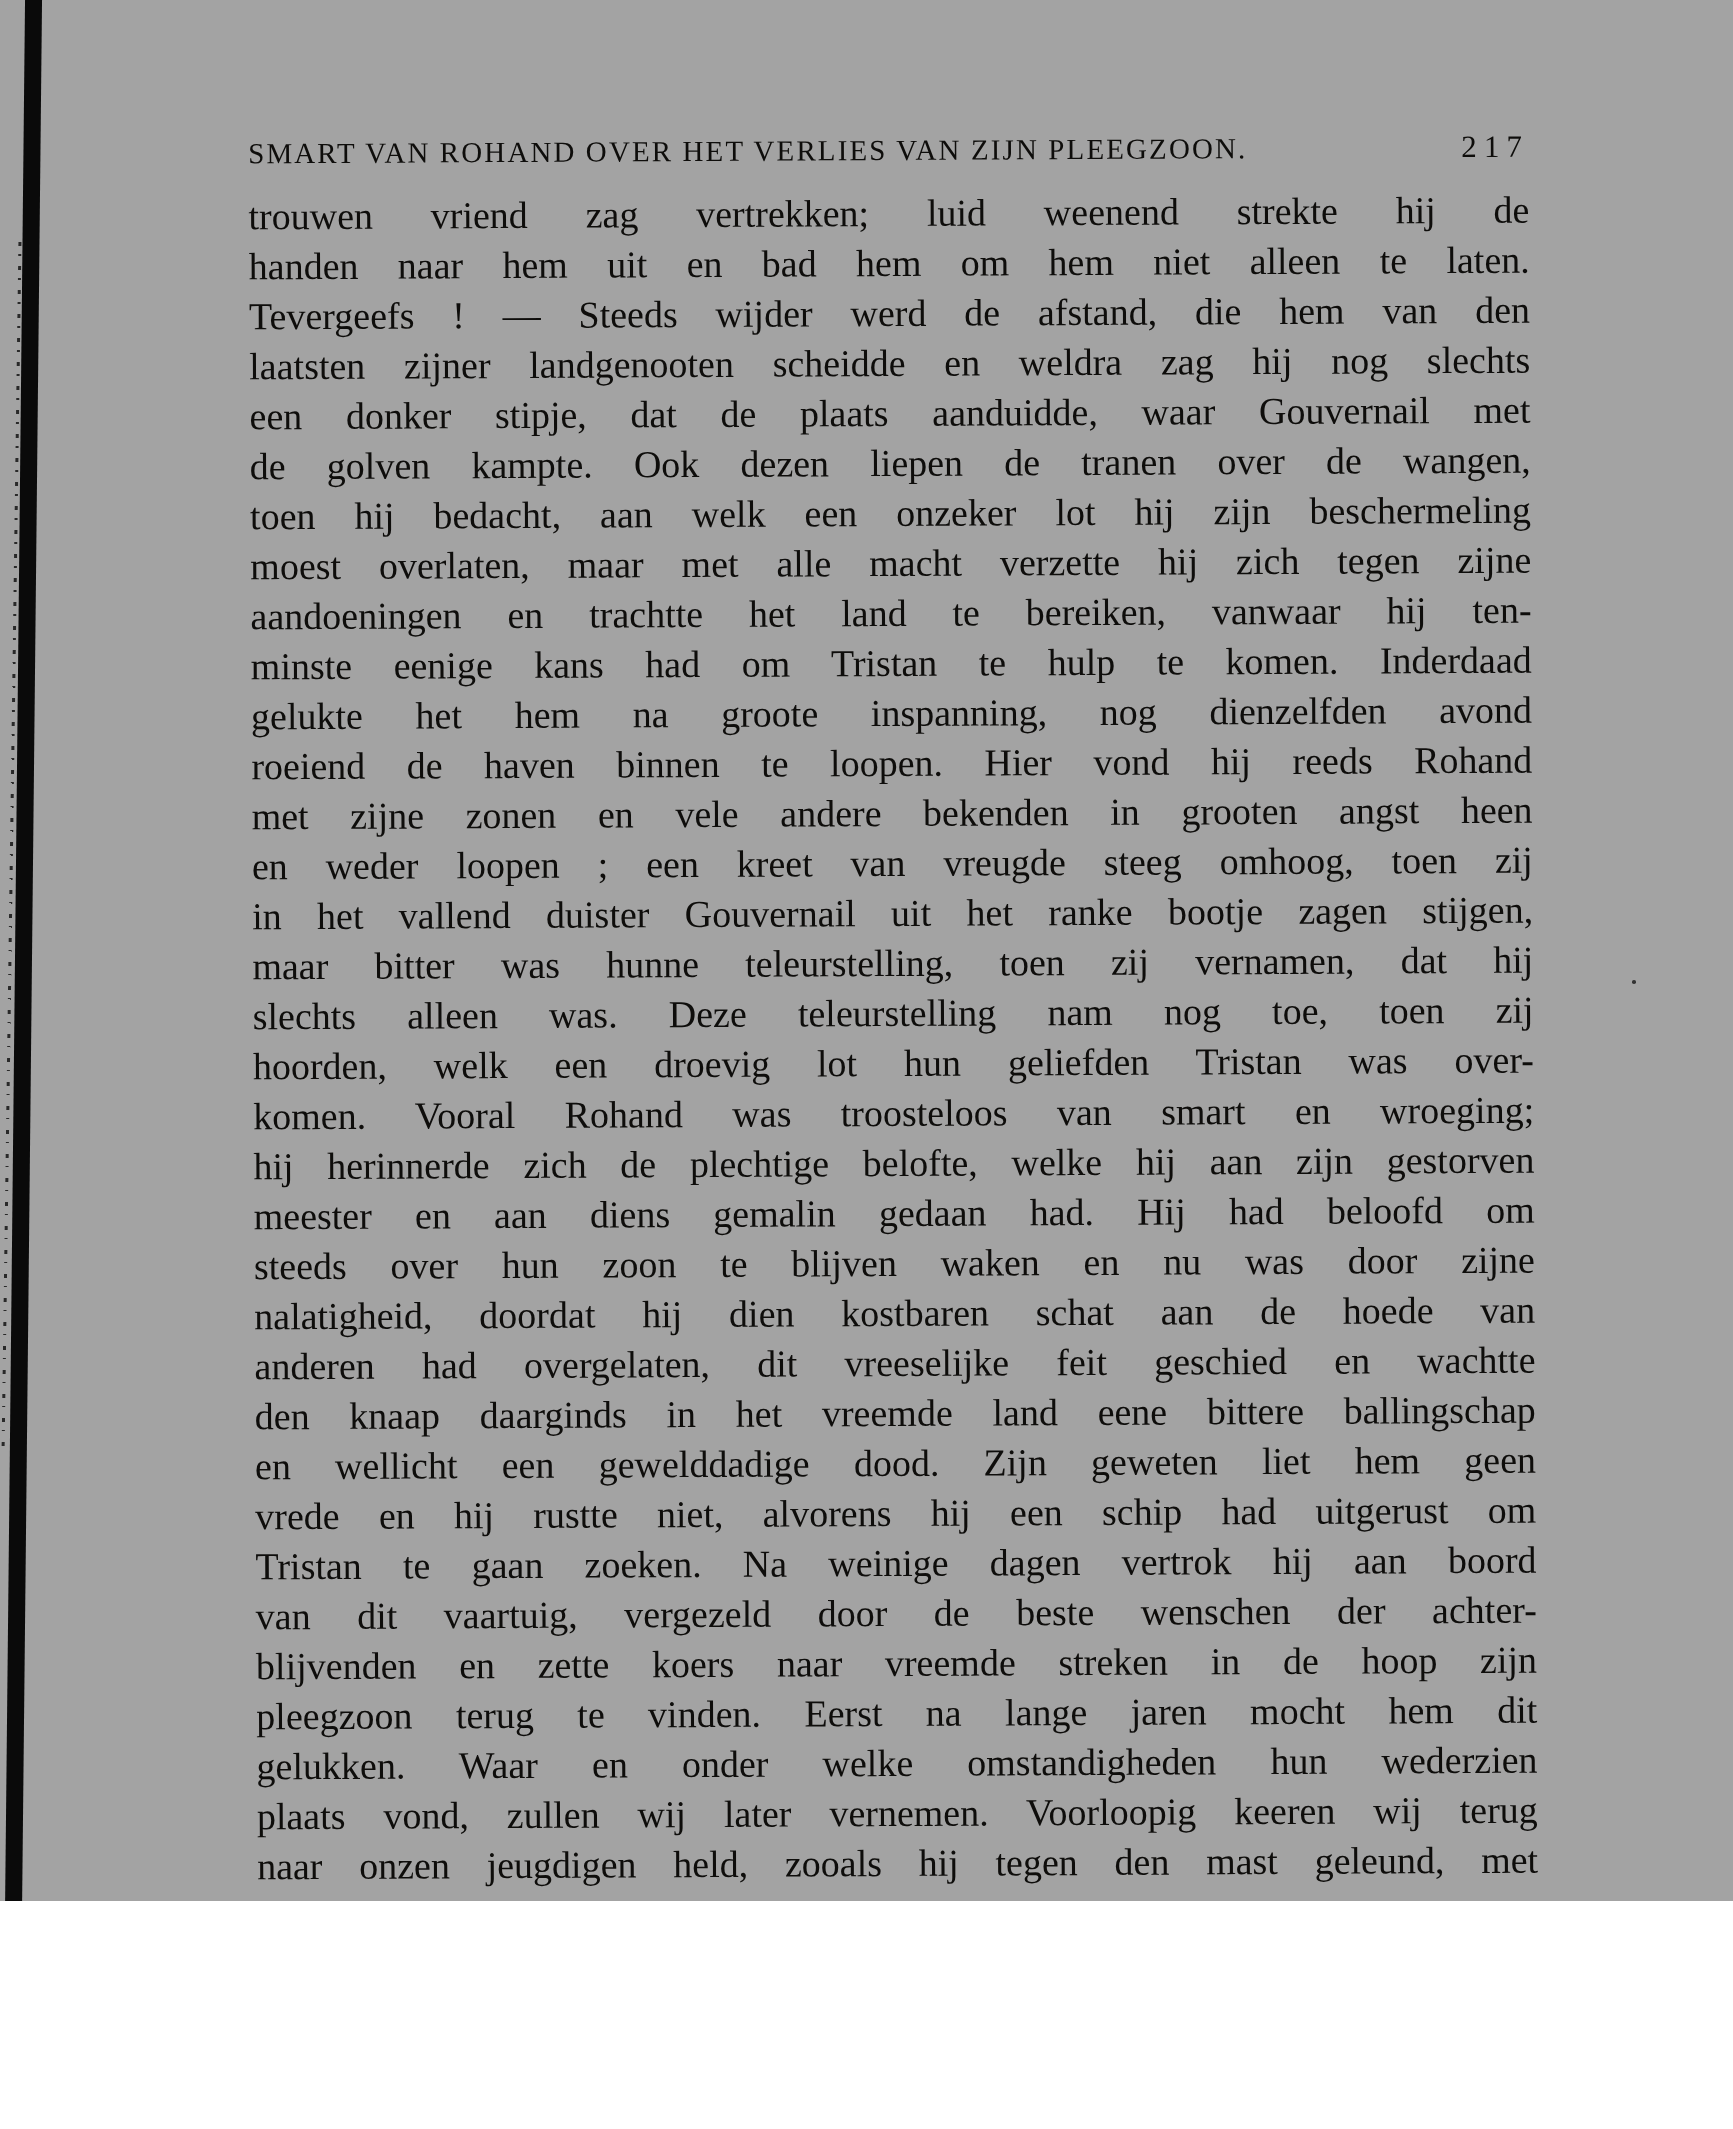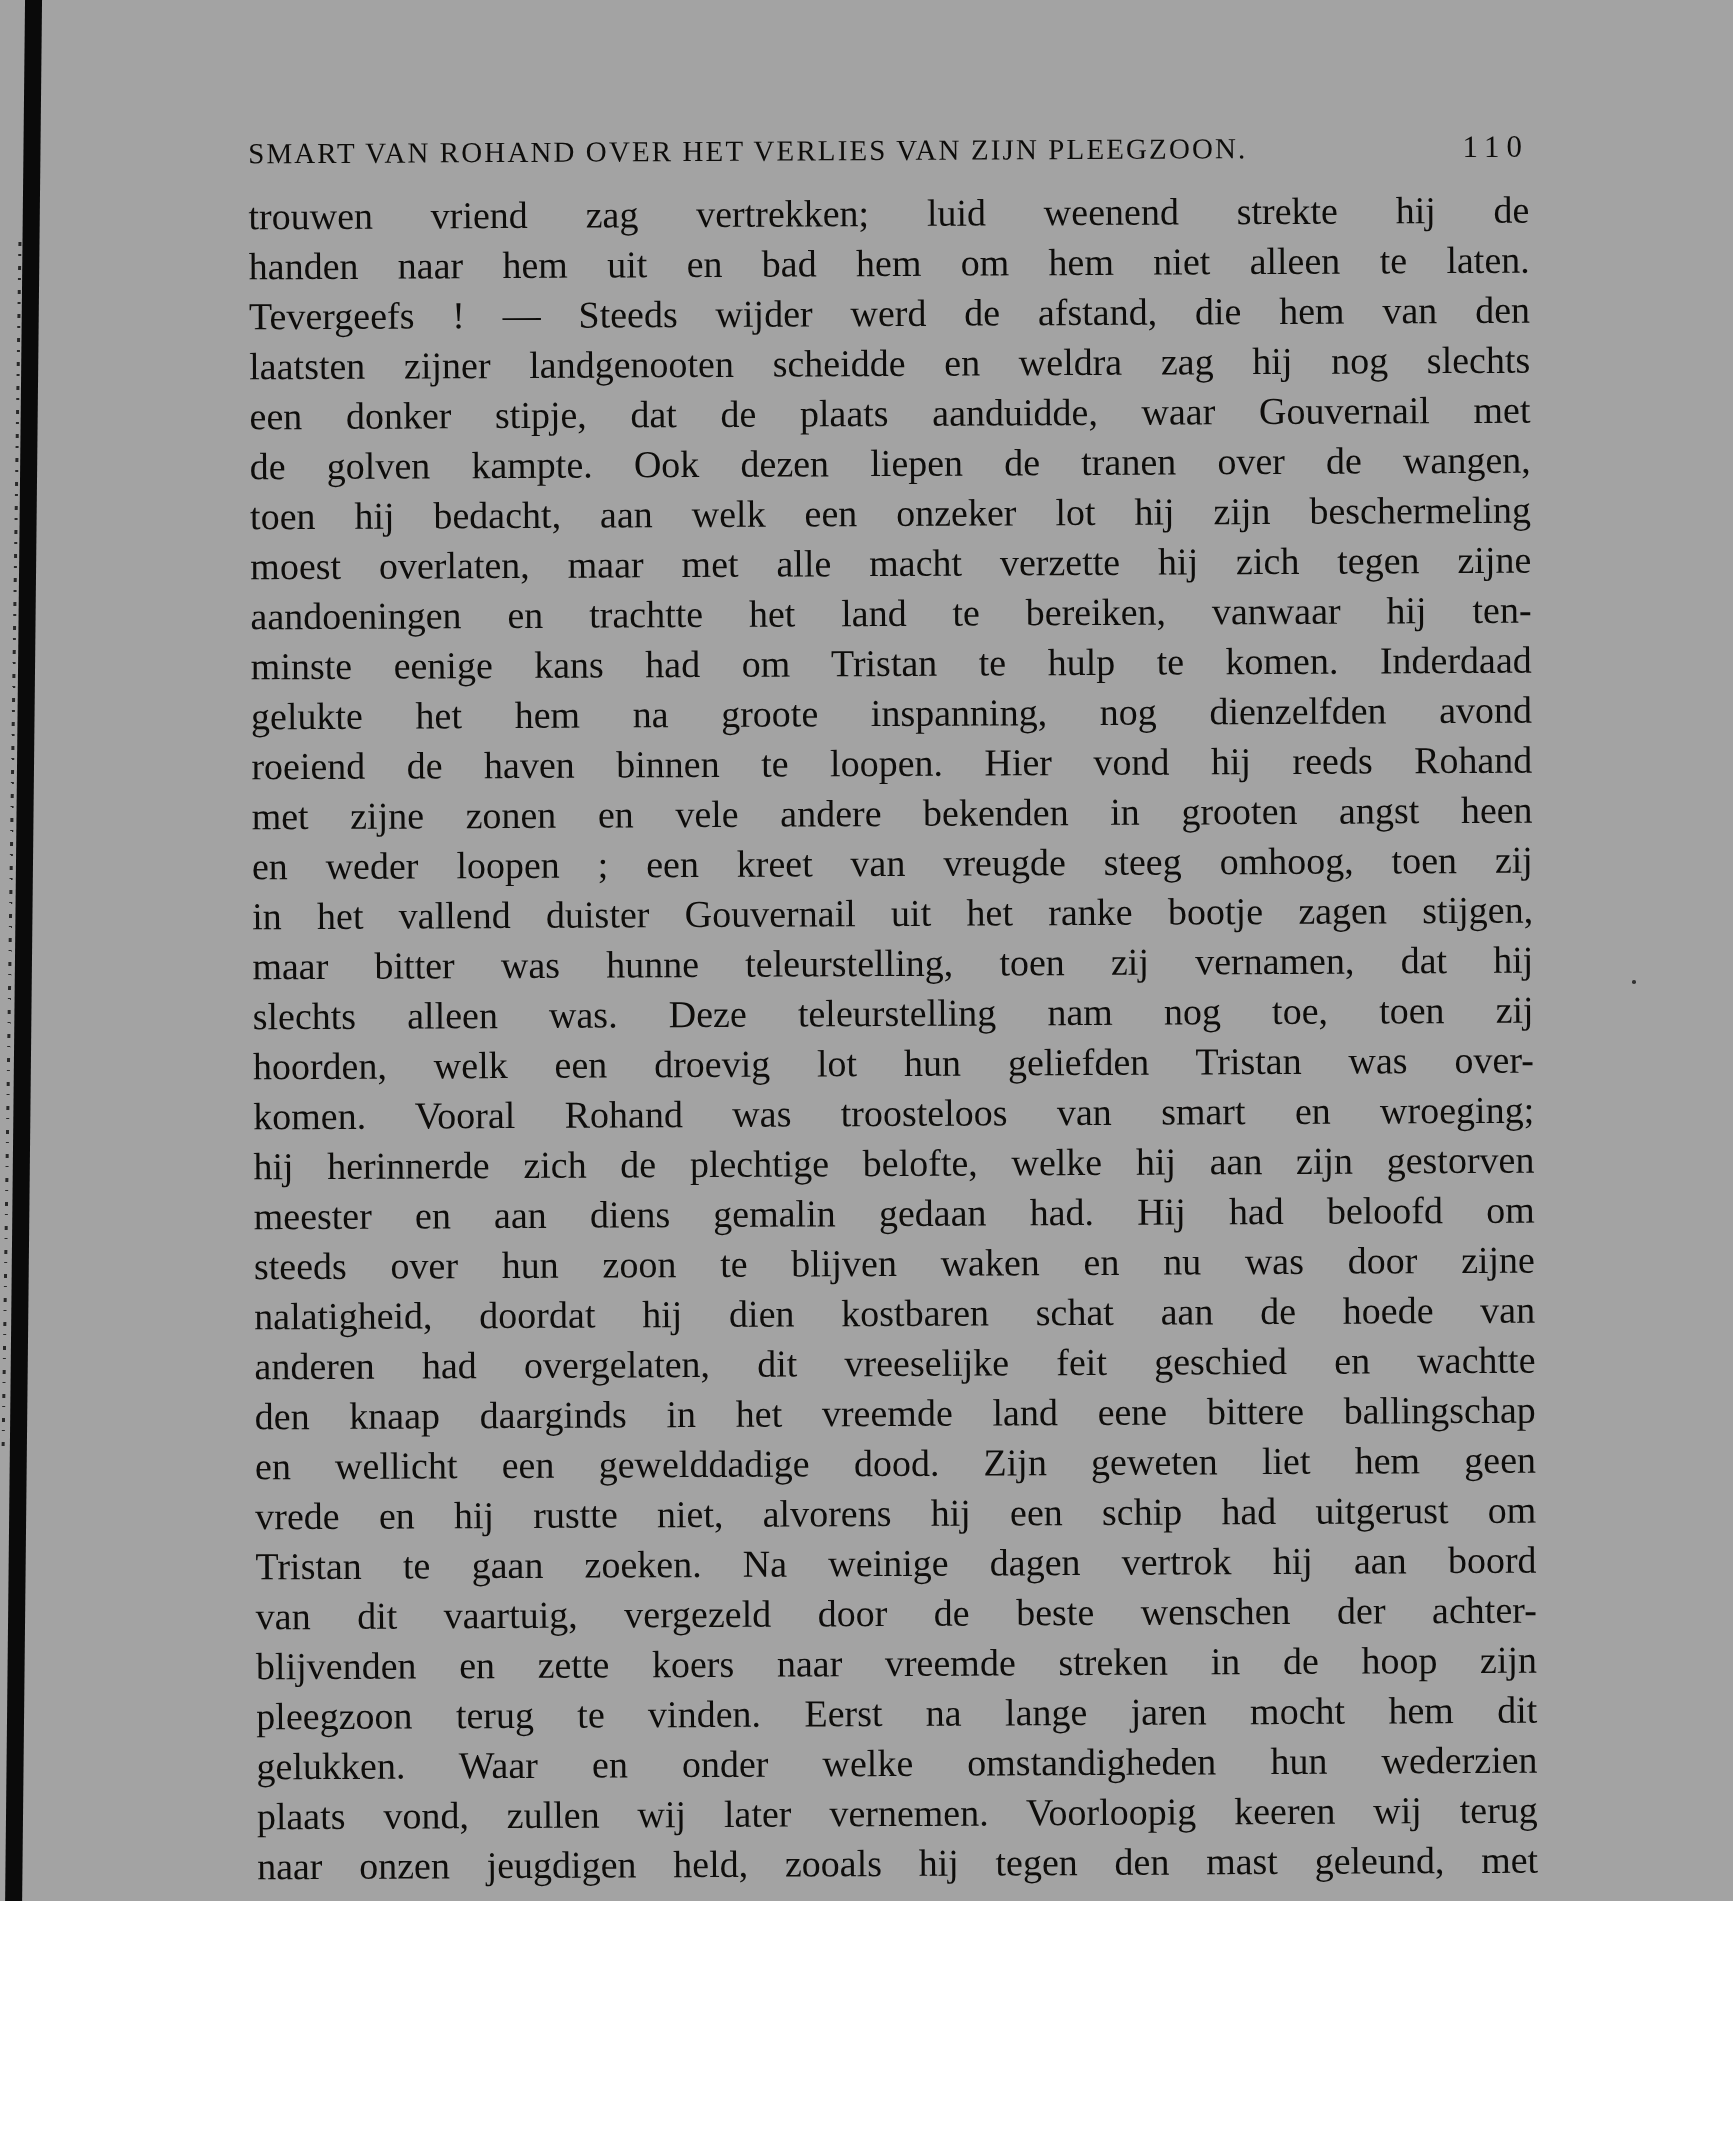--- a/index.html
+++ b/index.html
@@ -97,21 +97,21 @@
 
   <div class="speck s1"></div>
   <div class="speck s2"></div>
   <div class="speck s3"></div>
   <div class="speck s4"></div>
 
   <div class="content">
 
     <div class="running-head">
       <span class="title">SMART VAN ROHAND OVER HET VERLIES VAN ZIJN PLEEGZOON.</span>
-      <span class="pagenum">110</span>
+      <span class="pagenum">217</span>
     </div>
 
     <div class="body-text">
         <div class="line">trouwen vriend zag vertrekken; luid weenend strekte hij de</div>
         <div class="line">handen naar hem uit en bad hem om hem niet alleen te laten.</div>
         <div class="line">Tevergeefs ! — Steeds wijder werd de afstand, die hem van den</div>
         <div class="line">laatsten zijner landgenooten scheidde en weldra zag hij nog slechts</div>
         <div class="line">een donker stipje, dat de plaats aanduidde, waar Gouvernail met</div>
         <div class="line">de golven kampte. Ook dezen liepen de tranen over de wangen,</div>
         <div class="line">toen hij bedacht, aan welk een onzeker lot hij zijn beschermeling</div>

